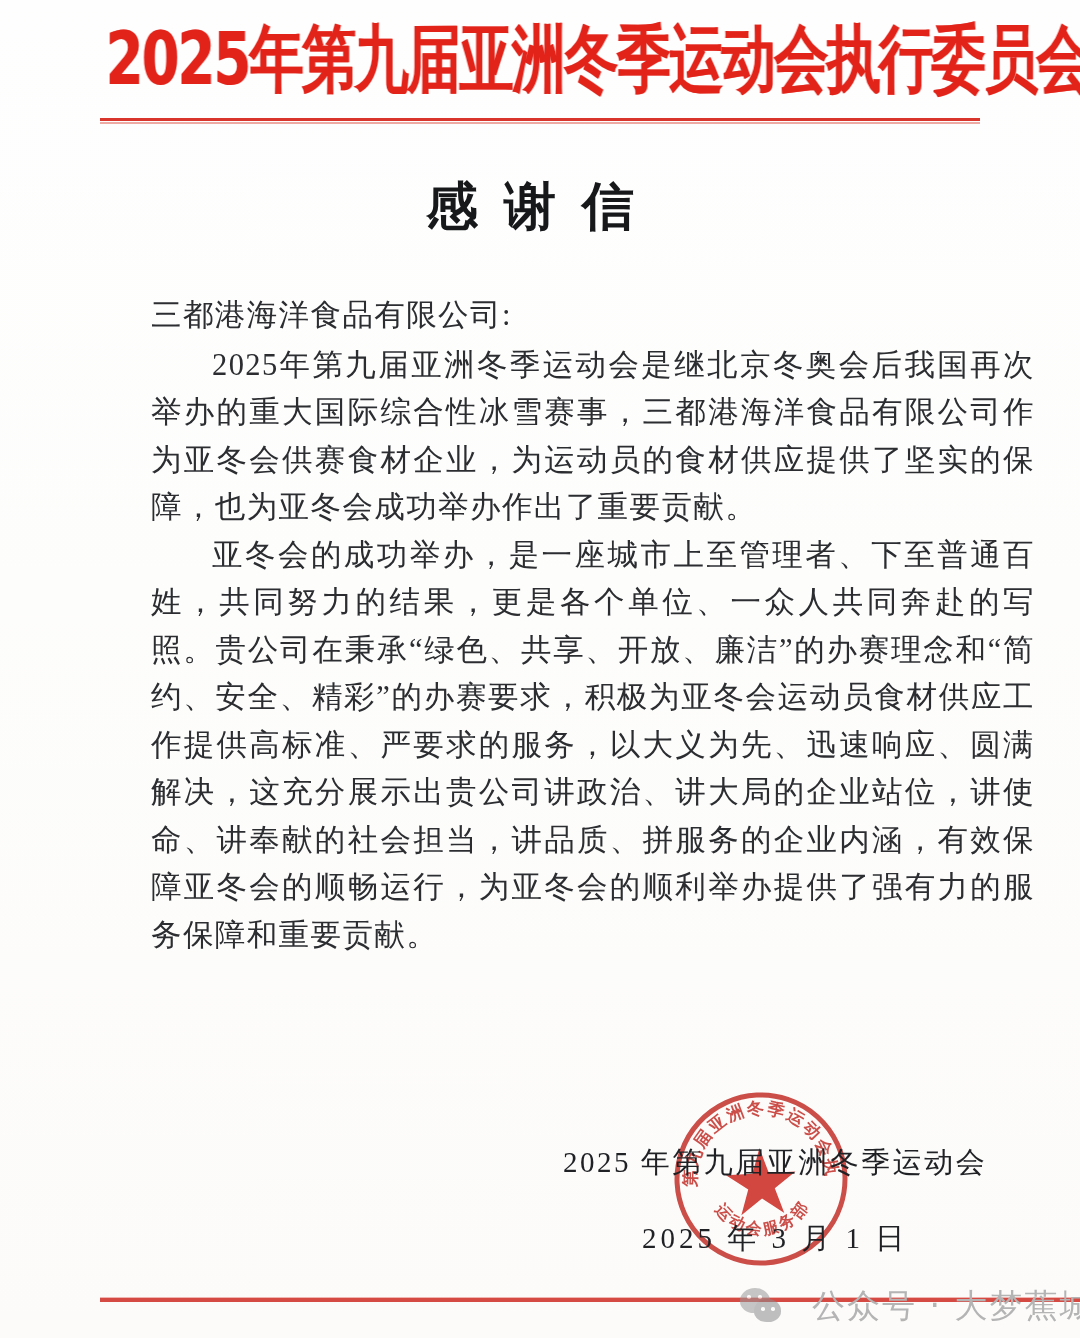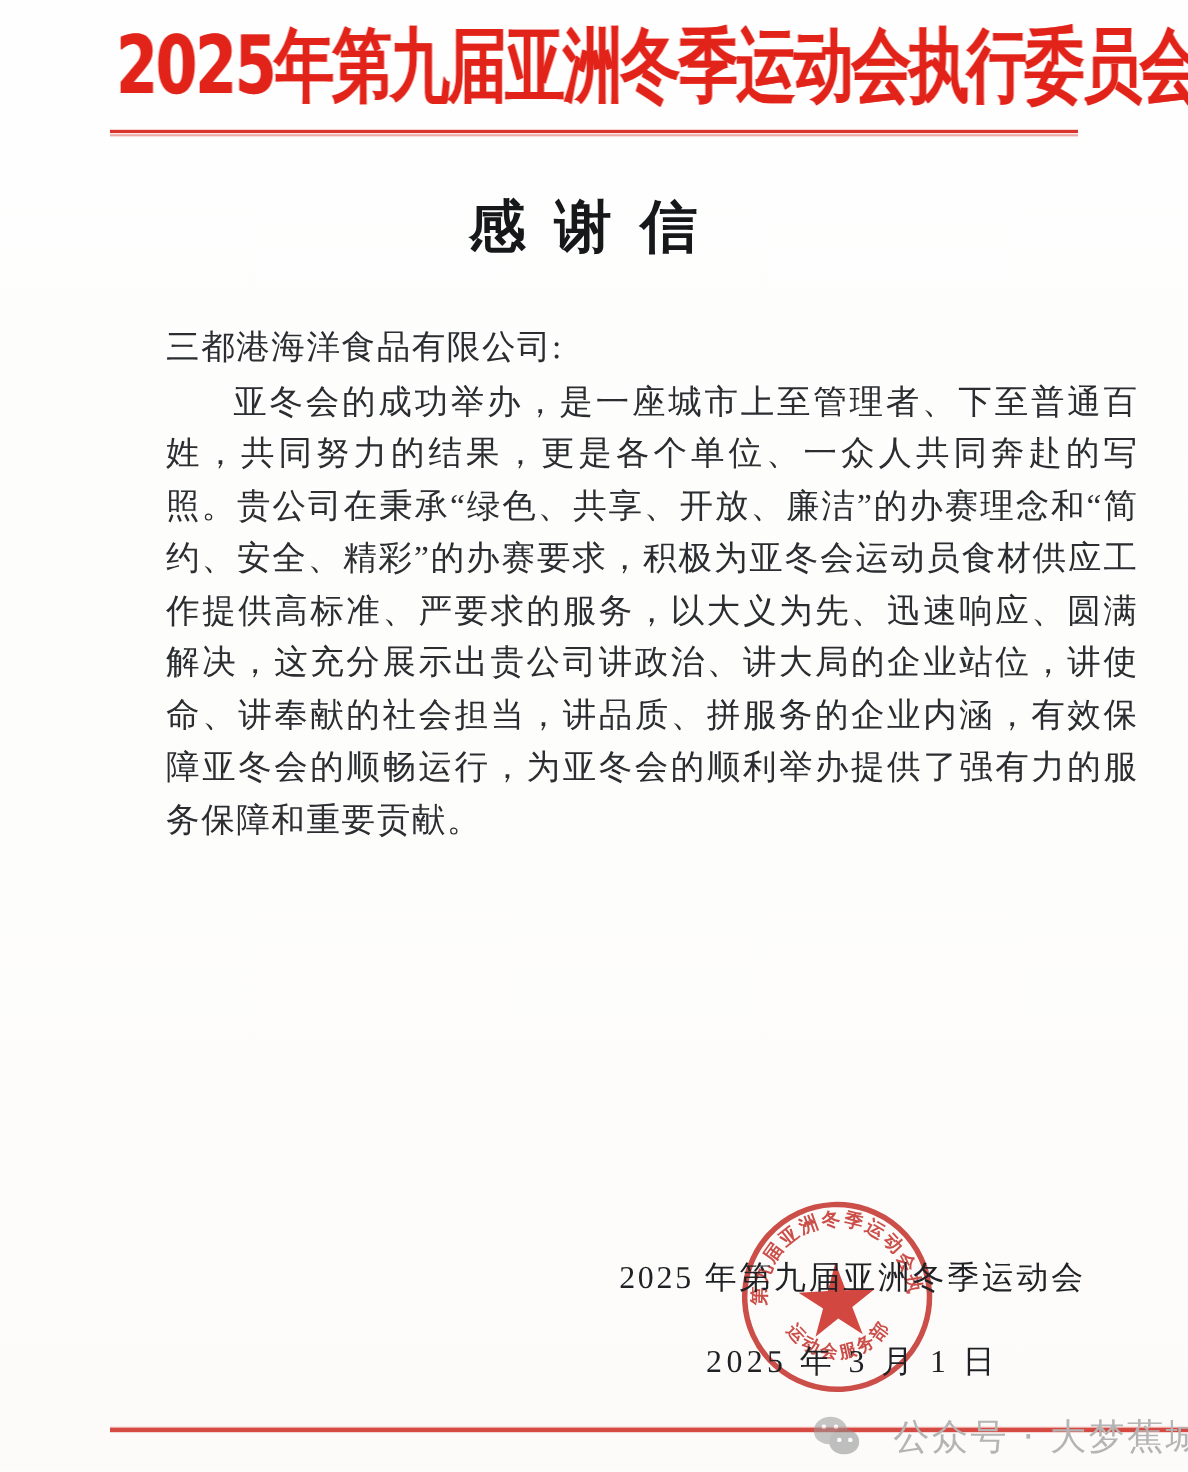--- a/index.html
+++ b/index.html
@@ -213,20 +213,21 @@
   </div>
   <div class="masthead-rule">
     <div class="r1"></div>
     <div class="r2"></div>
   </div>
 
   <div class="doc-title">感谢信</div>
 
   <div class="body-block">
     <p class="salutation">三都港海洋食品有限公司:</p>
+    <p class="para">2025年第九届亚洲冬季运动会是继北京冬奥会后我国再次举办的重大国际综合性冰雪赛事，三都港海洋食品有限公司作为亚冬会供赛食材企业，为运动员的食材供应提供了坚实的保障，也为亚冬会成功举办作出了重要贡献。</p>
     <p class="para">亚冬会的成功举办，是一座城市上至管理者、下至普通百姓，共同努力的结果，更是各个单位、一众人共同奔赴的写照。贵公司在秉承“绿色、共享、开放、廉洁”的办赛理念和“简约、安全、精彩”的办赛要求，积极为亚冬会运动员食材供应工作提供高标准、严要求的服务，以大义为先、迅速响应、圆满解决，这充分展示出贵公司讲政治、讲大局的企业站位，讲使命、讲奉献的社会担当，讲品质、拼服务的企业内涵，有效保障亚冬会的顺畅运行，为亚冬会的顺利举办提供了强有力的服务保障和重要贡献。</p>
   </div>
 
   <div class="seal">
     <svg width="178" height="178" viewBox="0 0 178 178" xmlns="http://www.w3.org/2000/svg">
       <defs>
         <path id="sealArc" d="M 24,89 A 65,65 0 1 1 154,89"></path>
         <path id="sealArcBottom" d="M 34,89 A 55,55 0 0 0 144,89"></path>
       </defs>
       <circle cx="89" cy="89" r="84" fill="none" stroke="#c4322c" stroke-width="5"></circle>

